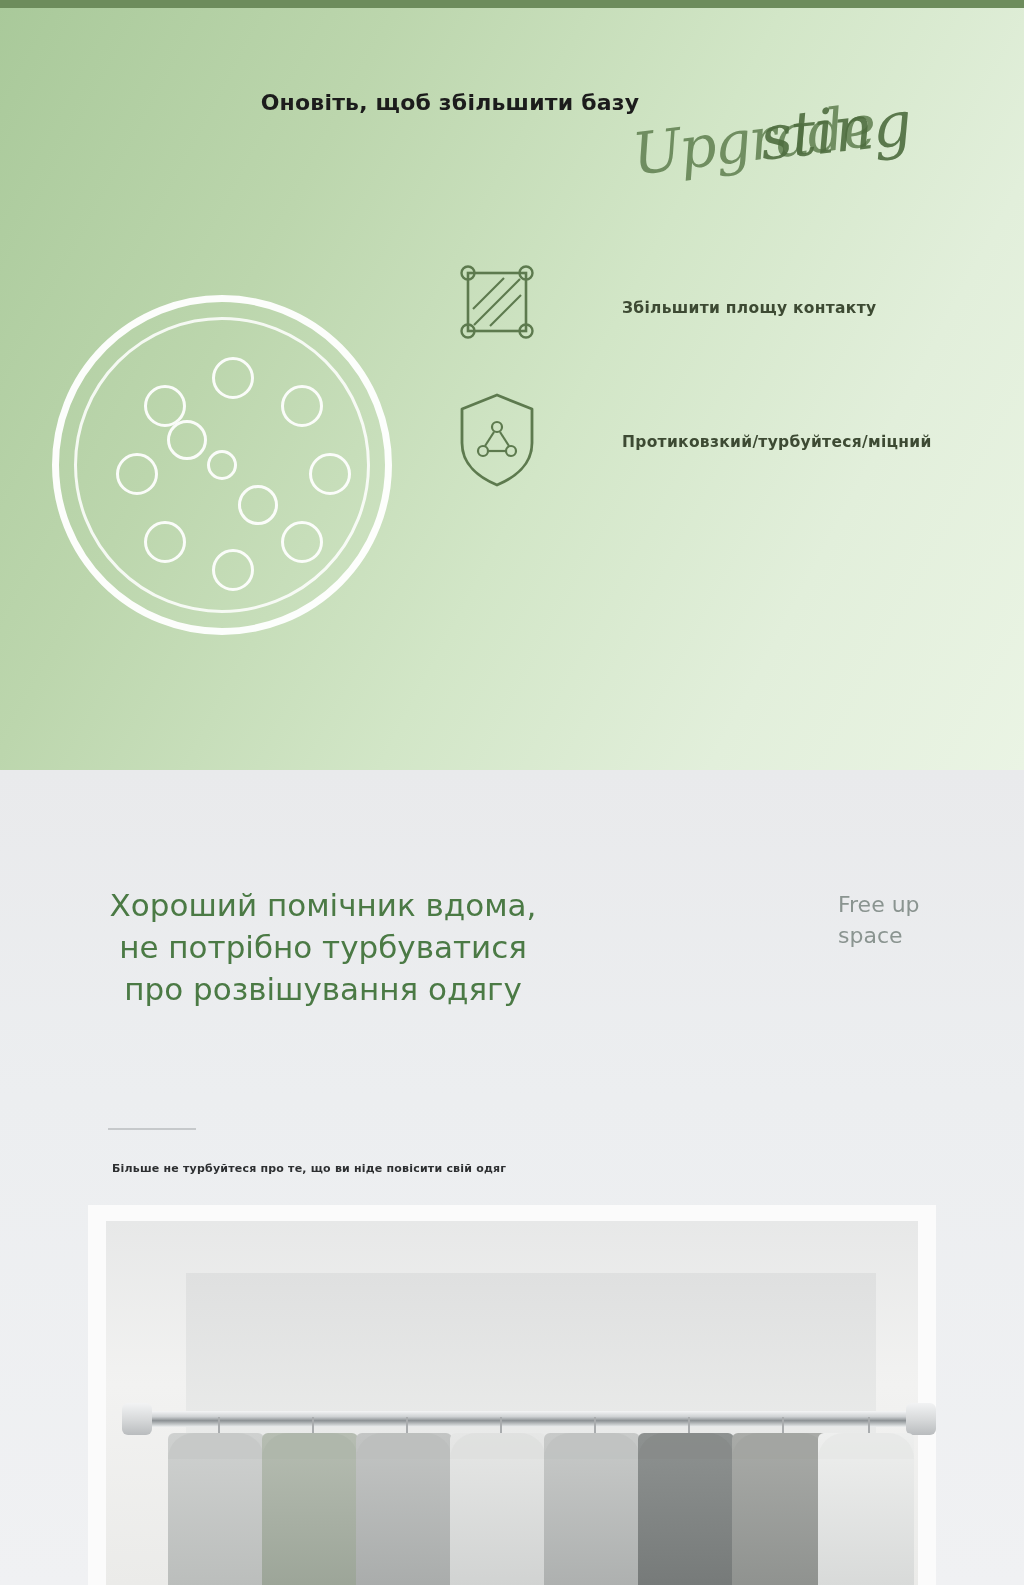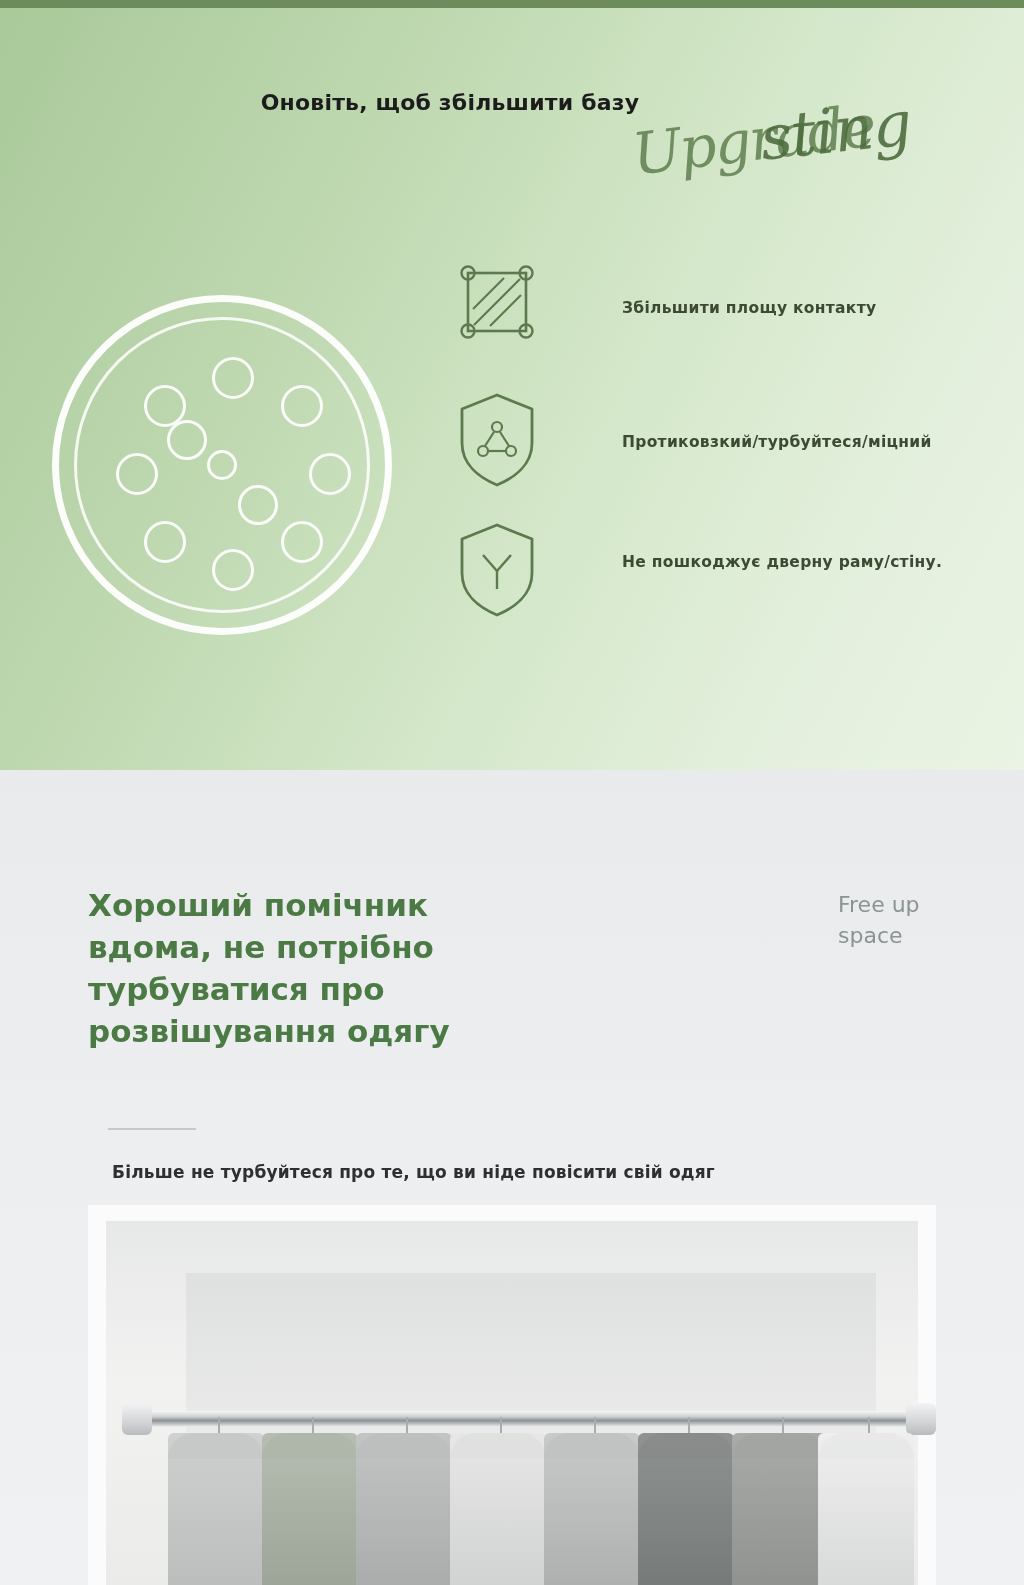--- a/index.html
+++ b/index.html
@@ -159,23 +159,24 @@
     height: 815px;
     background: linear-gradient(180deg, #e9eaec 0%, #eceef0 40%, #f0f1f3 100%);
     overflow: hidden;
   }
   .sub-headline {
     position: absolute;
     left: 88px;
     top: 115px;
     width: 470px;
     font-size: 31px;
-    font-weight: bold;
+    font-weight: normal;
     color: #4b7a45;
     line-height: 1.35;
+    text-align: center;
   }
   .free-up {
     position: absolute;
     left: 838px;
     top: 120px;
     width: 130px;
     font-size: 22px;
     color: #8a9490;
     line-height: 1.4;
   }
@@ -185,21 +186,21 @@
     top: 358px;
     width: 88px;
     height: 2px;
     background: #c6c9cb;
   }
   .caption {
     position: absolute;
     left: 112px;
     top: 392px;
     width: 820px;
-    font-size: 17px;
+    font-size: 11px;
     font-weight: bold;
     color: #2d2f31;
     letter-spacing: 0.2px;
   }
 
   
   .photo {
     position: absolute;
     left: 88px;
     top: 435px;
@@ -324,31 +325,20 @@
             <circle cx="33" cy="66" r="5" fill="none" stroke="#5d7a4e" stroke-width="2.2"></circle>
             <circle cx="61" cy="66" r="5" fill="none" stroke="#5d7a4e" stroke-width="2.2"></circle>
             <line x1="44" y1="47" x2="35" y2="61" stroke="#5d7a4e" stroke-width="2.2"></line>
             <line x1="50" y1="47" x2="59" y2="61" stroke="#5d7a4e" stroke-width="2.2"></line>
             <line x1="38" y1="66" x2="56" y2="66" stroke="#5d7a4e" stroke-width="2.2"></line>
           </svg>
         </div>
         <div class="f-text">Протиковзкий/турбуйтеся/міцний</div>
       </div>
 
-      <div class="feature f3">
-        <div class="f-icon">
-          <svg width="96" height="112" viewBox="0 0 96 112">
-            <path d="M47 10 L82 24 V58 C82 80 64 93 47 100 C30 93 12 80 12 58 V24 Z" fill="none" stroke="#5d7a4e" stroke-width="2.8" stroke-linejoin="round"></path>
-            <line x1="47" y1="54" x2="47" y2="74" stroke="#5d7a4e" stroke-width="2.4"></line>
-            <line x1="47" y1="56" x2="33" y2="40" stroke="#5d7a4e" stroke-width="2.4"></line>
-            <line x1="47" y1="56" x2="61" y2="40" stroke="#5d7a4e" stroke-width="2.4"></line>
-          </svg>
-        </div>
-        <div class="f-text">Не пошкоджує дверну раму/стіну.</div>
-      </div>
 
     </div>
   </div>
 
   <div class="panel-grey">
 
     <div class="sub-headline">Хороший помічник вдома, не потрібно турбуватися про розвішування одягу</div>
     <div class="free-up">Free up space</div>
     <div class="divider"></div>
     <div class="caption">Більше не турбуйтеся про те, що ви ніде повісити свій одяг</div>

